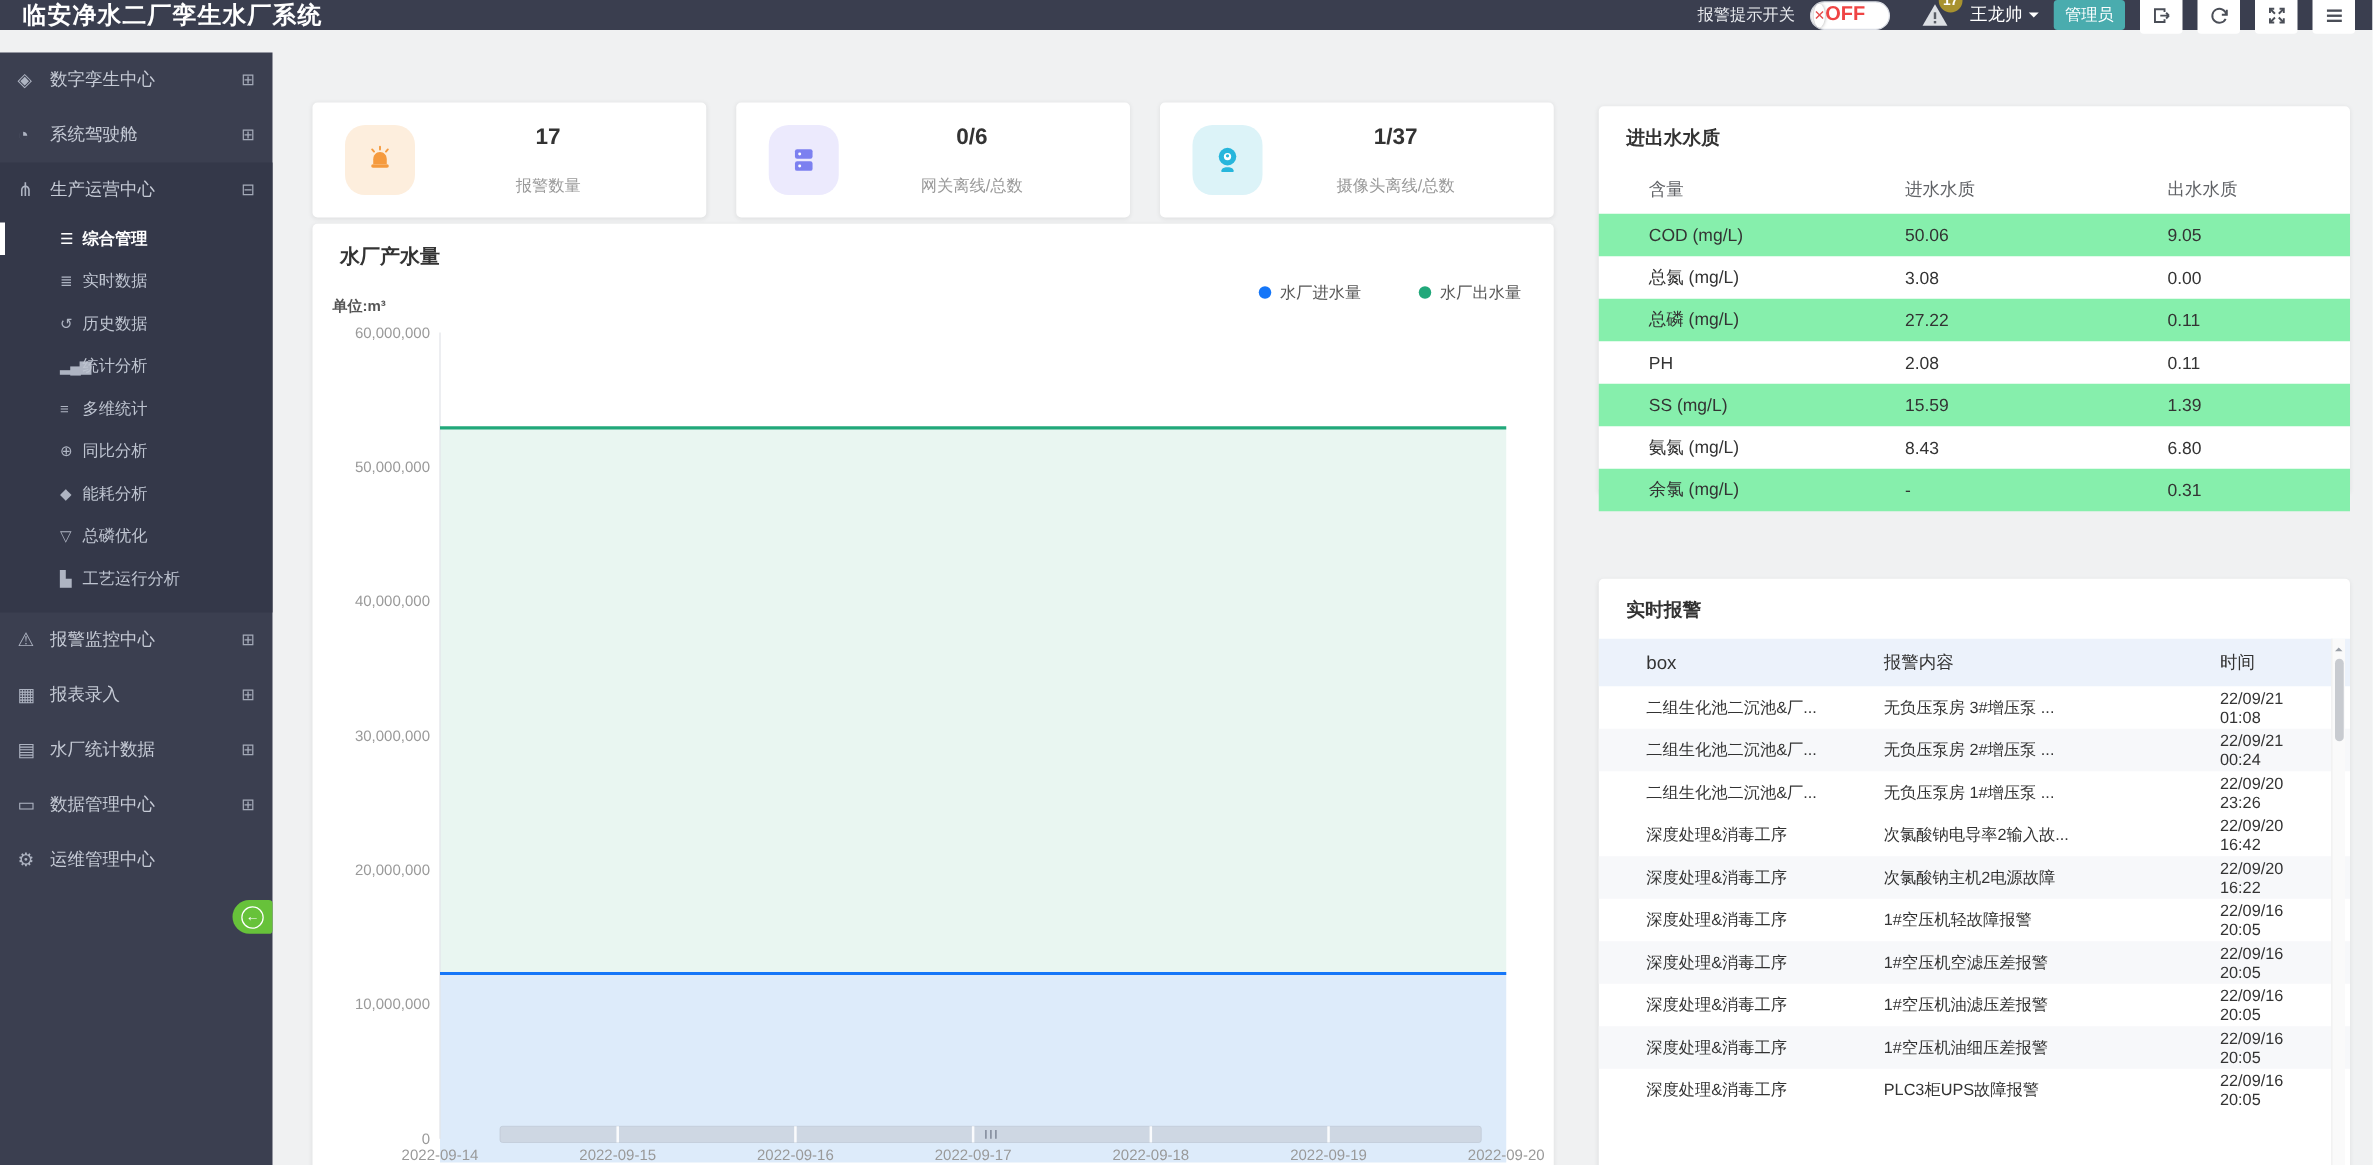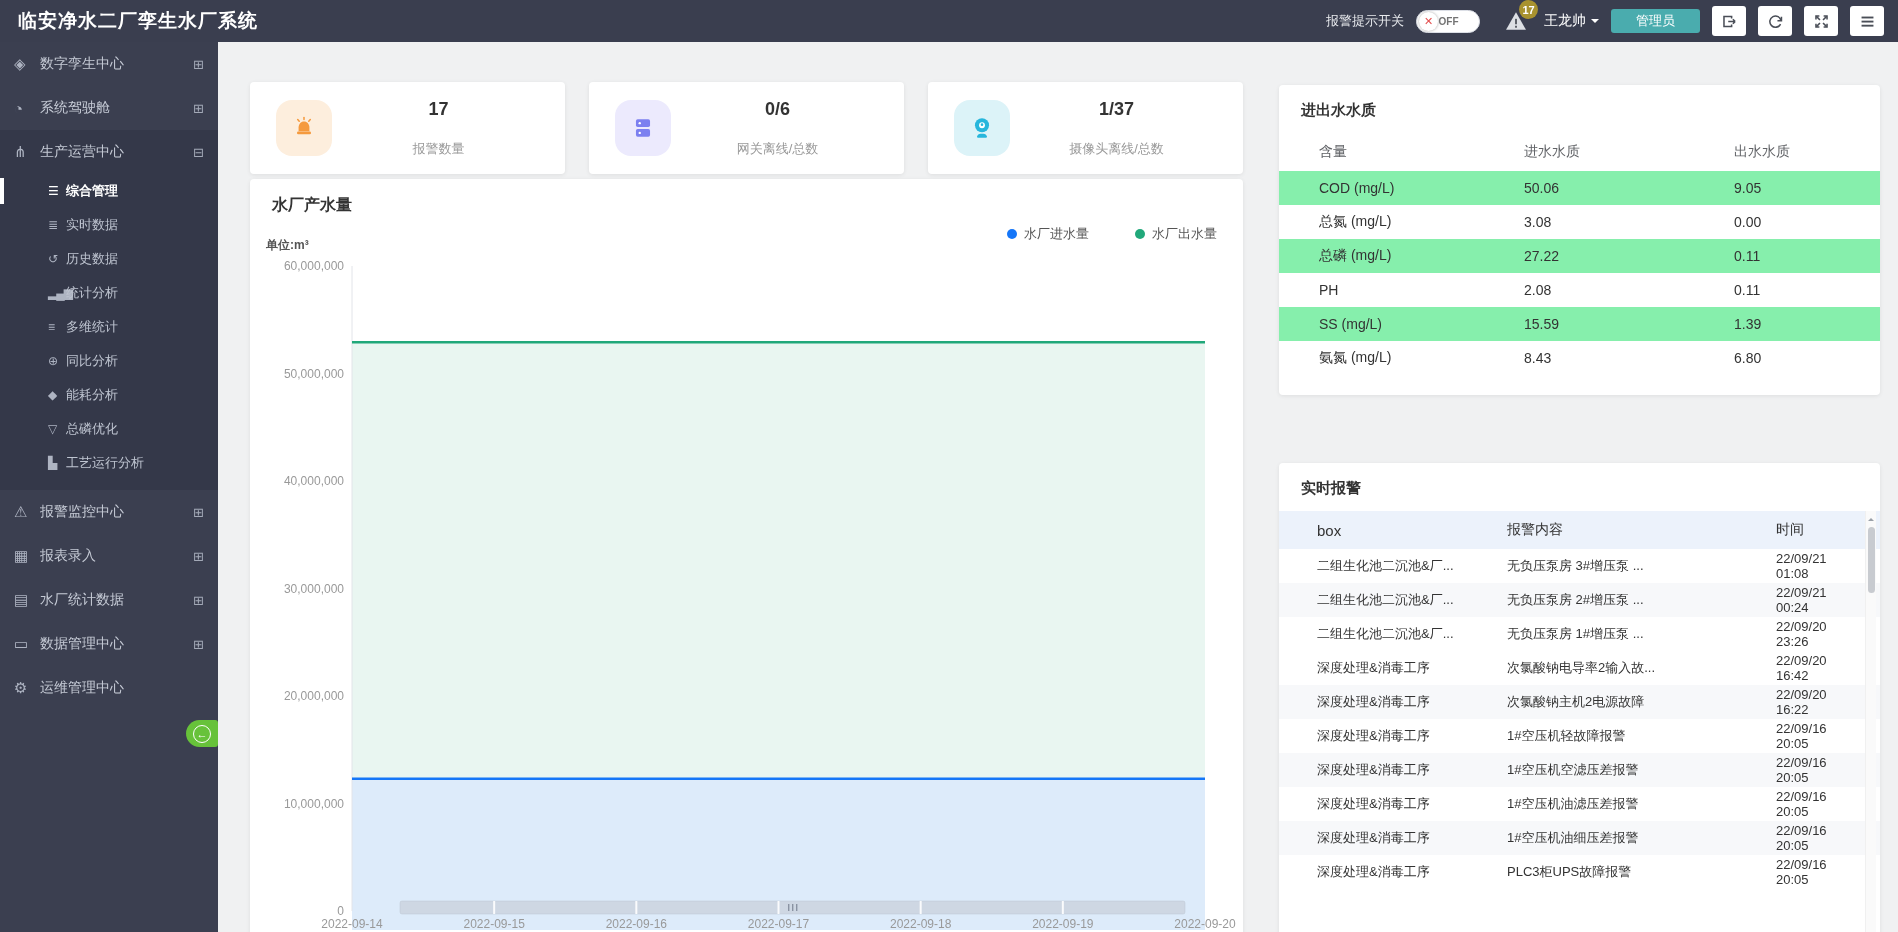--- a/index.html
+++ b/index.html
@@ -1,31 +1,31 @@
 <!DOCTYPE html>
 <html><head>
 <meta charset="utf-8">
 <style>
   * { margin:0; padding:0; box-sizing:border-box; }
   html,body { width:1898px; height:932px; overflow:hidden; font-family:"Liberation Sans","DejaVu Sans",sans-serif; }
   .app { position:relative; width:1898px; height:932px; background:#f0f1f2; }
 
   
-  .topbar { position:absolute; left:0; top:0; width:1898px; height:42px; background:#3a3e4f; display:flex; align-items:center; z-index:5; }
+  .topbar { position:absolute; left:0; top:0; width:1898px; height:24px; background:#3a3e4f; display:flex; align-items:center; z-index:5; }
   .topbar-title { color:#fff; font-size:19px; font-weight:bold; padding-left:18px; letter-spacing:1px; }
   .topbar-right { margin-left:auto; display:flex; align-items:center; gap:12px; padding-right:14px; }
   .switch-label { color:#e8eaee; font-size:13px; }
   .toggle { width:64px; height:23px; background:#fff; border:1px solid #dcdfe6; border-radius:12px; display:flex; align-items:center; cursor:pointer; }
   .toggle-knob { width:19px; height:19px; margin-left:2px; border-radius:50%; background:#fff; box-shadow:0 0 3px rgba(0,0,0,.35); display:flex; align-items:center; justify-content:center; color:#e34d4d; font-size:11px; font-weight:bold; }
-  .toggle-state { flex:1; text-align:center; color:#737373; font-size:10px; font-weight:bold; padding-right:20px; }
+  .toggle-state { flex:1; text-align:center; color:#ef4444; font-size:16px; font-weight:bold; padding-right:20px; }
   .notif { position:relative; margin-left:10px; width:30px; height:26px; }
   .notif-badge { position:absolute; top:-8px; right:-6px; min-width:19px; height:19px; border-radius:50%; background:#a8922f; color:#fff; font-size:11px; font-weight:bold; display:flex; align-items:center; justify-content:center; }
   .username { color:#fff; font-size:14px; display:flex; align-items:center; gap:5px; cursor:pointer; }
   .caret { width:0; height:0; border:4px solid transparent; border-top-color:#fff; margin-top:4px; }
-  .role-badge { background:#4aacae; color:#fff; font-size:13px; padding:3px 25px; border-radius:3px; }
+  .role-badge { background:#4aacae; color:#fff; font-size:13px; padding:3px 9px; border-radius:3px; }
   .hbtn { width:34px; height:30px; background:#fff; border-radius:3px; display:flex; align-items:center; justify-content:center; cursor:pointer; }
 
   
   .sidebar { position:absolute; left:0; top:42px; width:218px; height:890px; background:#3b3f50; z-index:4; }
   .section.expanded { background:#343849; padding-bottom:10px; }
   .side-item { height:44px; display:flex; align-items:center; padding-left:14px; cursor:pointer; position:relative; }
   .side-item .s-icon { width:26px; color:#aeb4c2; font-size:15px; text-align:left; }
   .side-item .s-label { color:#c6cbd6; font-size:14px; }
   .s-expand { position:absolute; right:14px; color:#a3a9b7; font-size:13px; }
   .side-sub { height:34px; display:flex; align-items:center; padding-left:48px; cursor:pointer; position:relative; }
@@ -360,20 +360,25 @@
           <div class="wq-row alt">
             <span>SS (mg/L)</span>
             <span>15.59</span>
             <span>1.39</span>
           </div>
           <div class="wq-row">
             <span>氨氮 (mg/L)</span>
             <span>8.43</span>
             <span>6.80</span>
           </div>
+          <div class="wq-row alt">
+            <span>余氯 (mg/L)</span>
+            <span>-</span>
+            <span>0.31</span>
+          </div>
         </div>
     </div>
 
     <div class="card alarm-panel">
       <div class="panel-title">实时报警</div>
       <div class="alarm-table" id="alarm-table">
           <div class="al-row head">
             <span class="c1">box</span>
             <span class="c2">报警内容</span>
             <span class="c3">时间</span>

